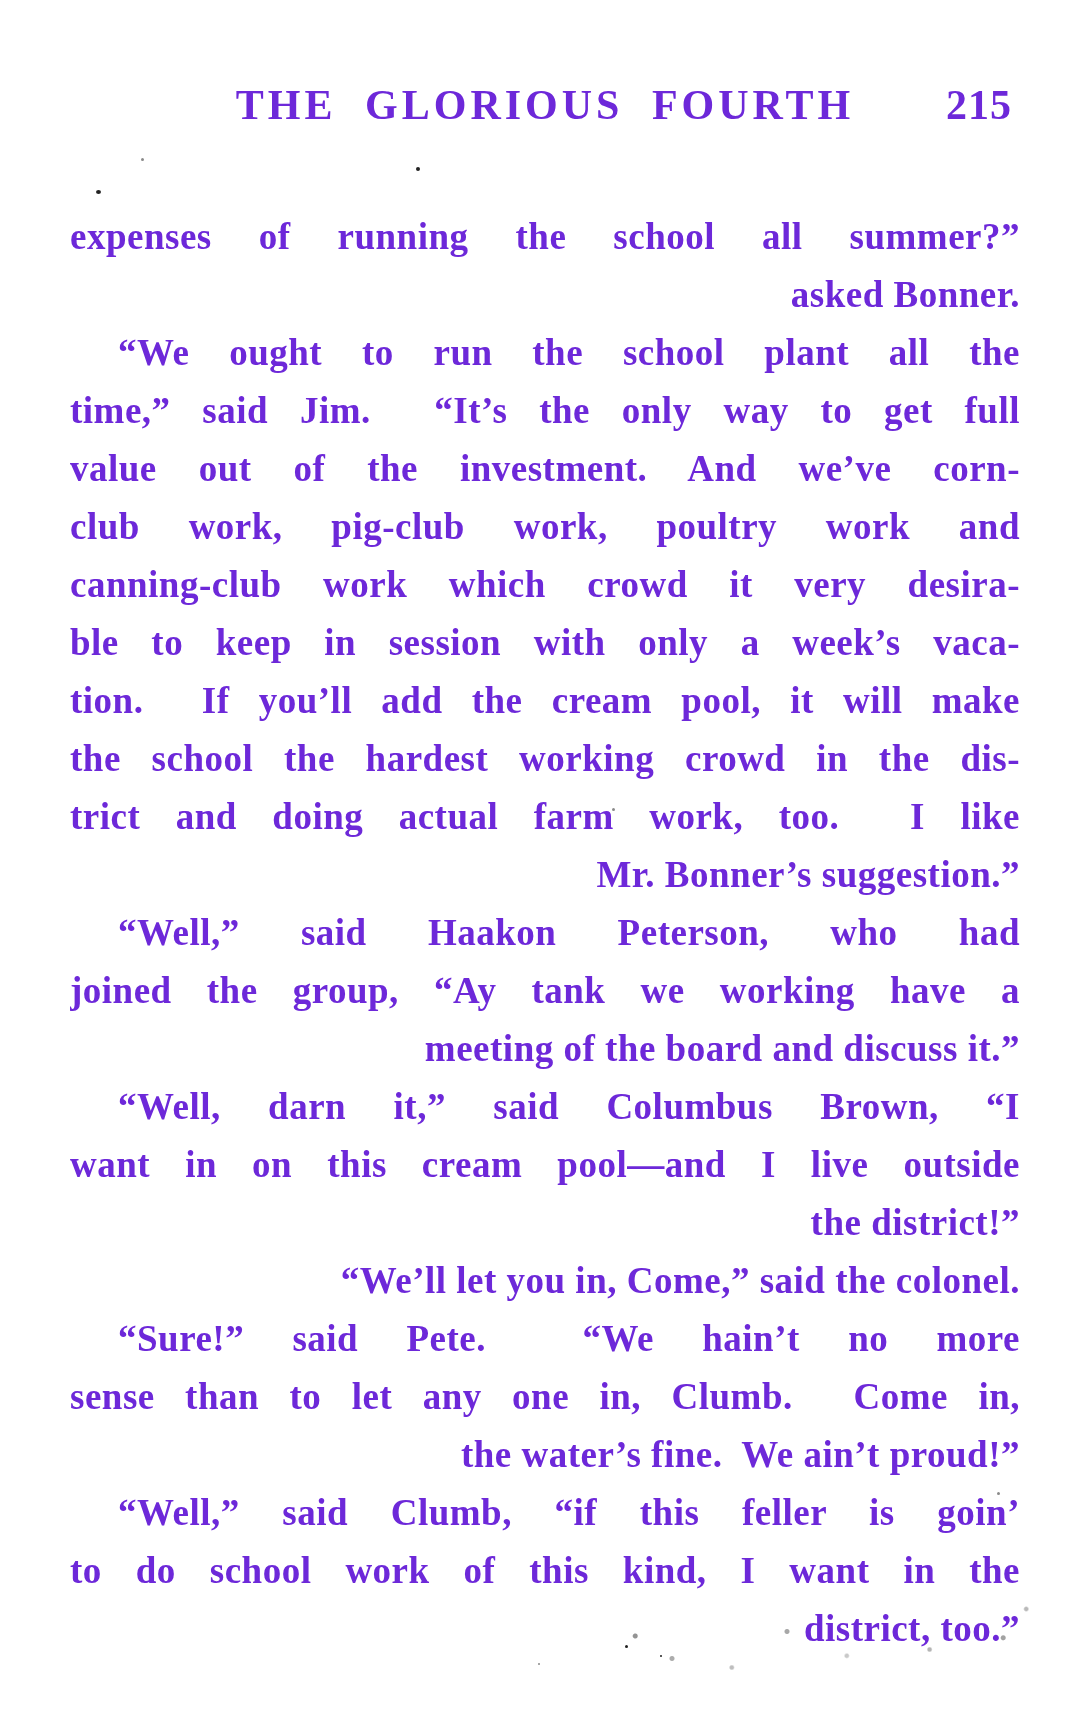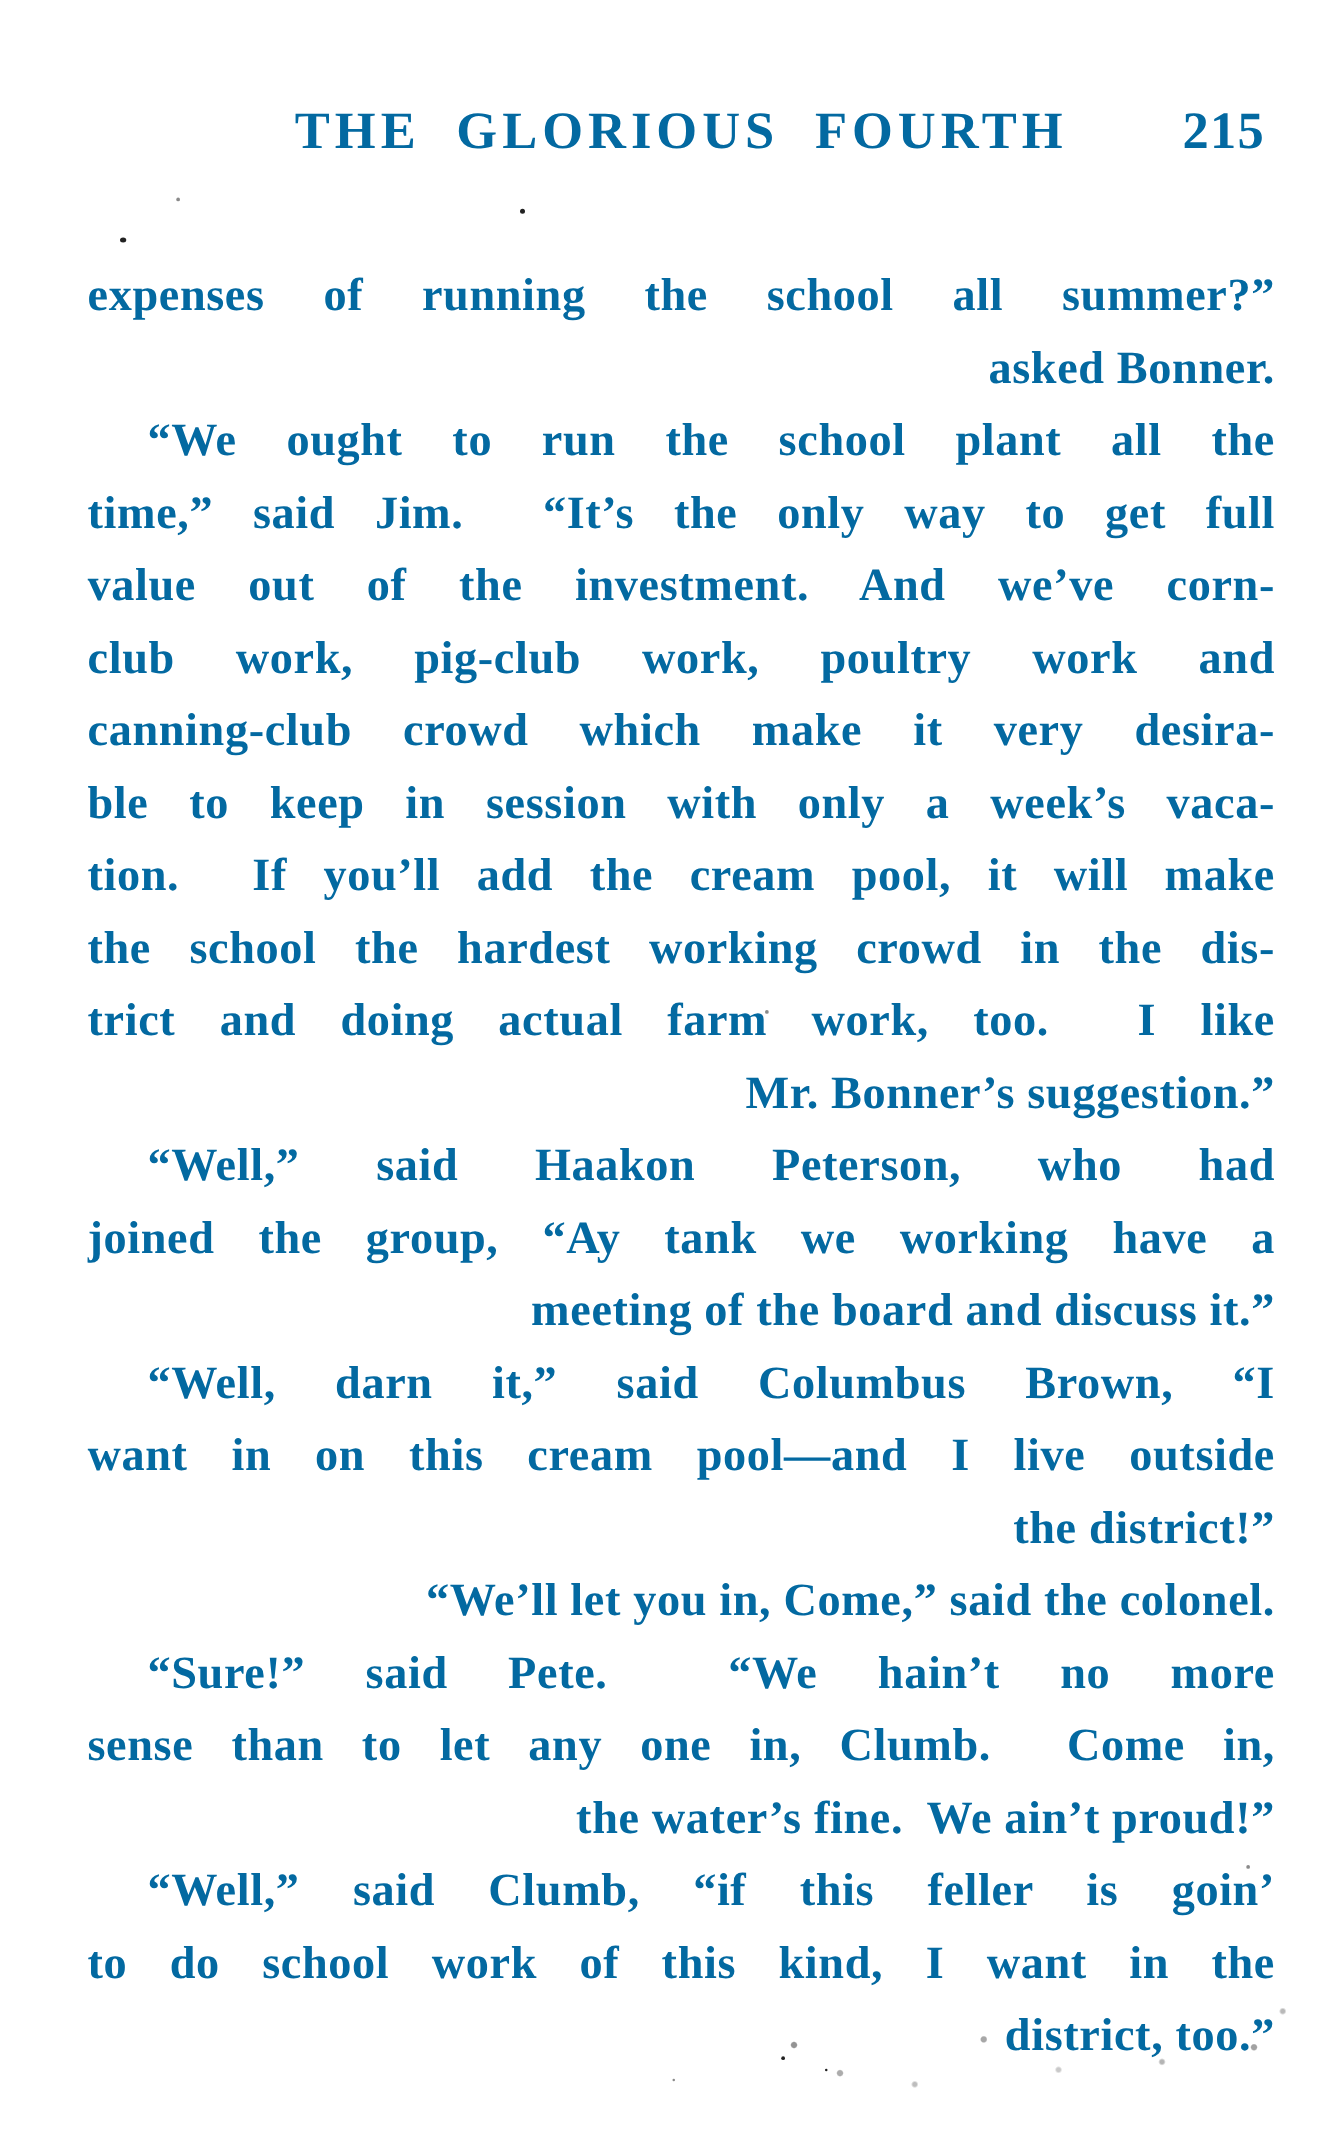--- a/index.html
+++ b/index.html
@@ -7,21 +7,21 @@
     padding: 0;
     background: #ffffff;
   }
   .page {
     position: relative;
     width: 1071px;
     height: 1720px;
     background: #ffffff;
     overflow: hidden;
     font-family: "Liberation Serif", "DejaVu Serif", serif;
-    color: #0369a1;
+    color: #6d28d9;
   }
   .column {
     position: absolute;
     left: 70px;
     top: 0;
     width: 950px;
   }
   .header {
     position: relative;
     margin-top: 80px;
@@ -105,21 +105,21 @@
       <div class="para">
         <div class="line j">expenses of running the school all summer?”</div>
         <div class="line last">asked Bonner.</div>
       </div>
 
       <div class="para">
         <div class="line j ind">“We ought to run the school plant all the</div>
         <div class="line j">time,” said Jim.&nbsp; “It’s the only way to get full</div>
         <div class="line j">value out of the investment. And we’ve corn-</div>
         <div class="line j">club work, pig-club work, poultry work and</div>
-        <div class="line j">canning-club crowd which make it very desira-</div>
+        <div class="line j">canning-club work which crowd it very desira-</div>
         <div class="line j">ble to keep in session with only a week’s vaca-</div>
         <div class="line j">tion.&nbsp; If you’ll add the cream pool, it will make</div>
         <div class="line j">the school the hardest working crowd in the dis-</div>
         <div class="line j">trict and doing actual farm work, too.&nbsp; I like</div>
         <div class="line last">Mr. Bonner’s suggestion.”</div>
       </div>
 
       <div class="para">
         <div class="line j ind">“Well,” said Haakon Peterson, who had</div>
         <div class="line j">joined the group, “Ay tank we working have a</div>

